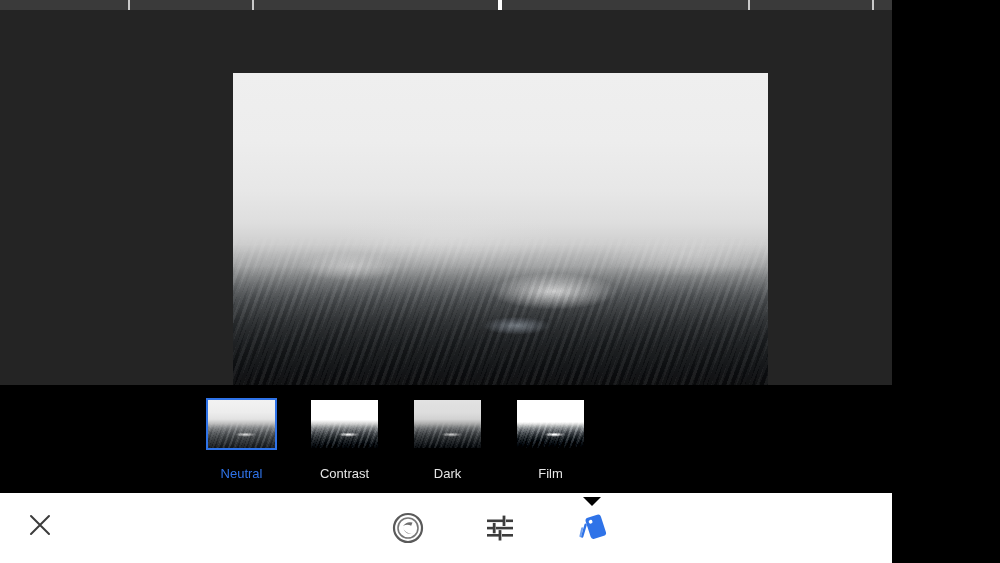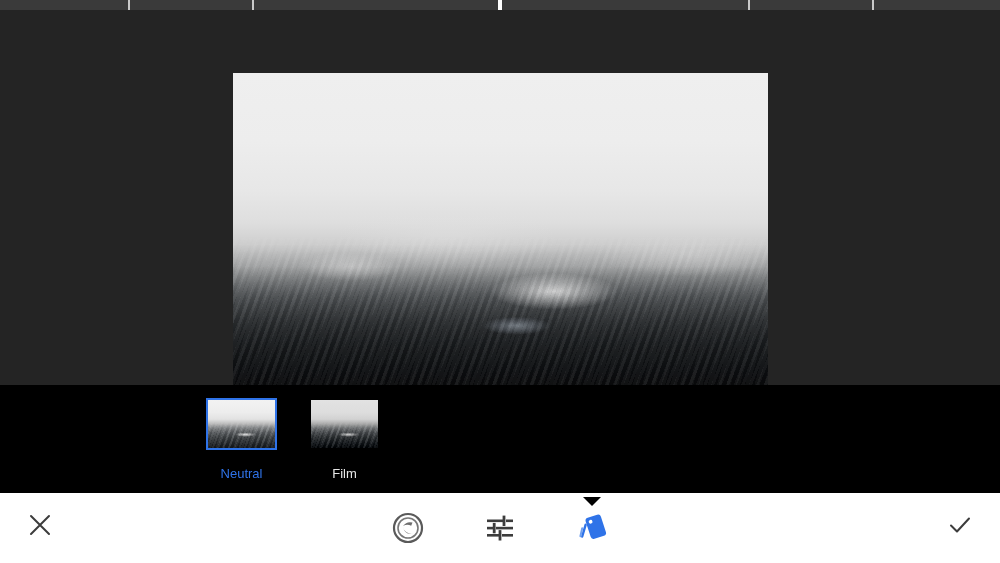--- a/index.html
+++ b/index.html
@@ -5,21 +5,21 @@
   html, body {
     margin: 0;
     padding: 0;
     background: #000;
   }
   body {
     font-family: "Liberation Sans", sans-serif;
   }
   #app {
     position: relative;
-    width: 1000px;
+    width: 892px;
     height: 563px;
     overflow: hidden;
     background: #242424;
   }
 
   
   #slider-bar {
     position: absolute;
     left: 0; top: 0;
     width: 1000px;
@@ -303,29 +303,41 @@
   <div id="filter-strip">
     <div id="filter-track">
 
       <div class="filter-item selected">
         <div class="filter-thumb">
           <div class="thumb-img" style="filter:none"></div>
         </div>
         <div class="filter-label">Neutral</div>
       </div>
 
+      <div class="filter-item">
+        <div class="filter-thumb">
+          <div class="thumb-img" style="filter:contrast(1.35)"></div>
+        </div>
+        <div class="filter-label">Contrast</div>
+      </div>
 
 
       <div class="filter-item">
         <div class="filter-thumb">
           <div class="thumb-img" style="filter:brightness(.88) contrast(1.15)"></div>
         </div>
+        <div class="filter-label">Dark</div>
+      </div>
+
+      <div class="filter-item">
+        <div class="filter-thumb">
+          <div class="thumb-img" style="filter:contrast(1.5) brightness(1.05)"></div>
+        </div>
         <div class="filter-label">Film</div>
       </div>
-
 
 
     </div>
   </div>
 
   <div id="bottom-toolbar">
 
     <div id="toolbar-close">
       <svg width="26" height="26" viewBox="0 0 26 26">
         <path d="M4 4 L22 22 M22 4 L4 22" stroke="#3c3c3c" stroke-width="2" fill="none" stroke-linecap="round"></path>

